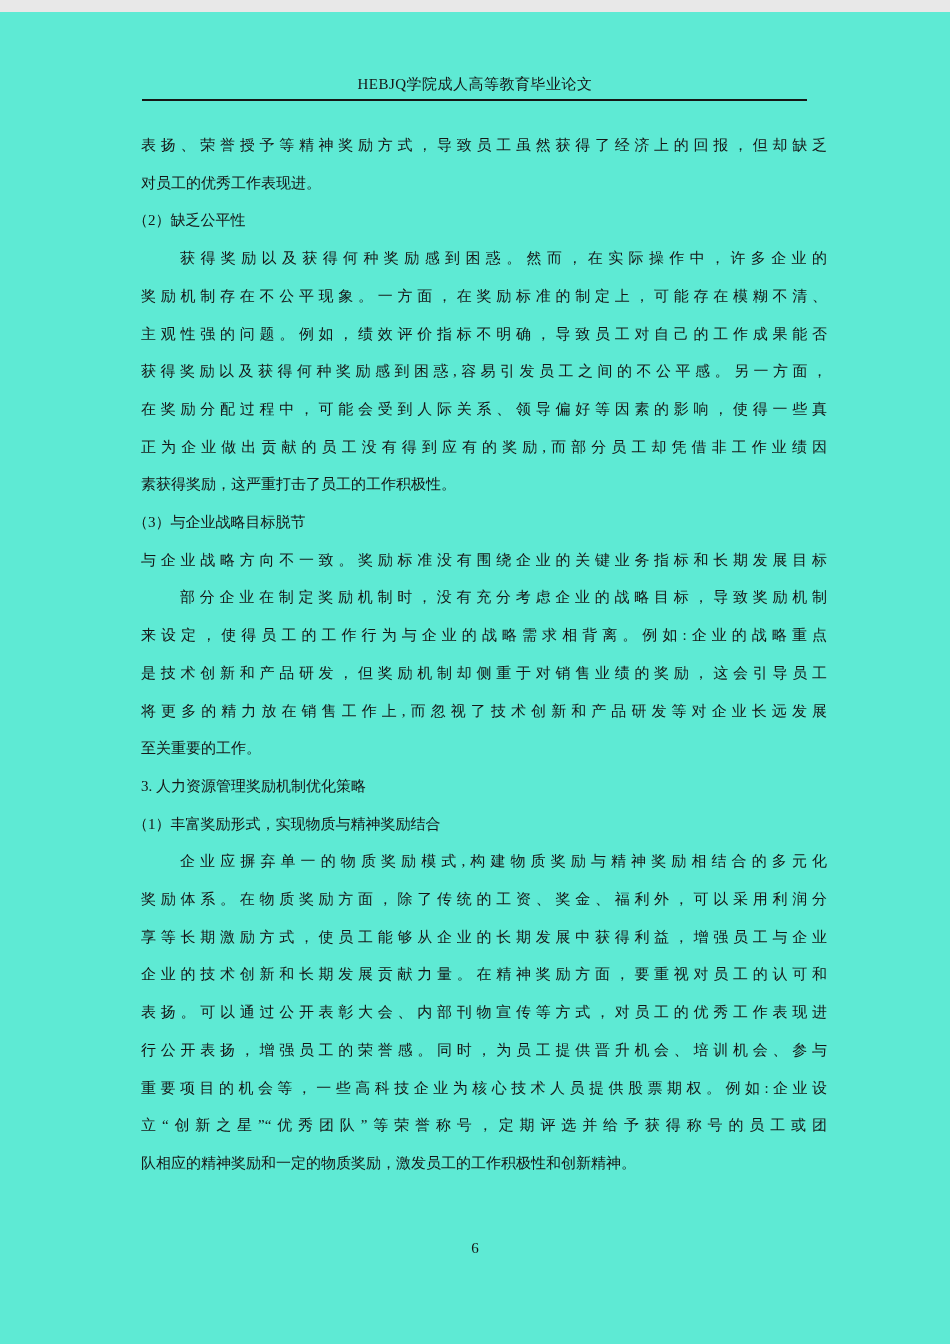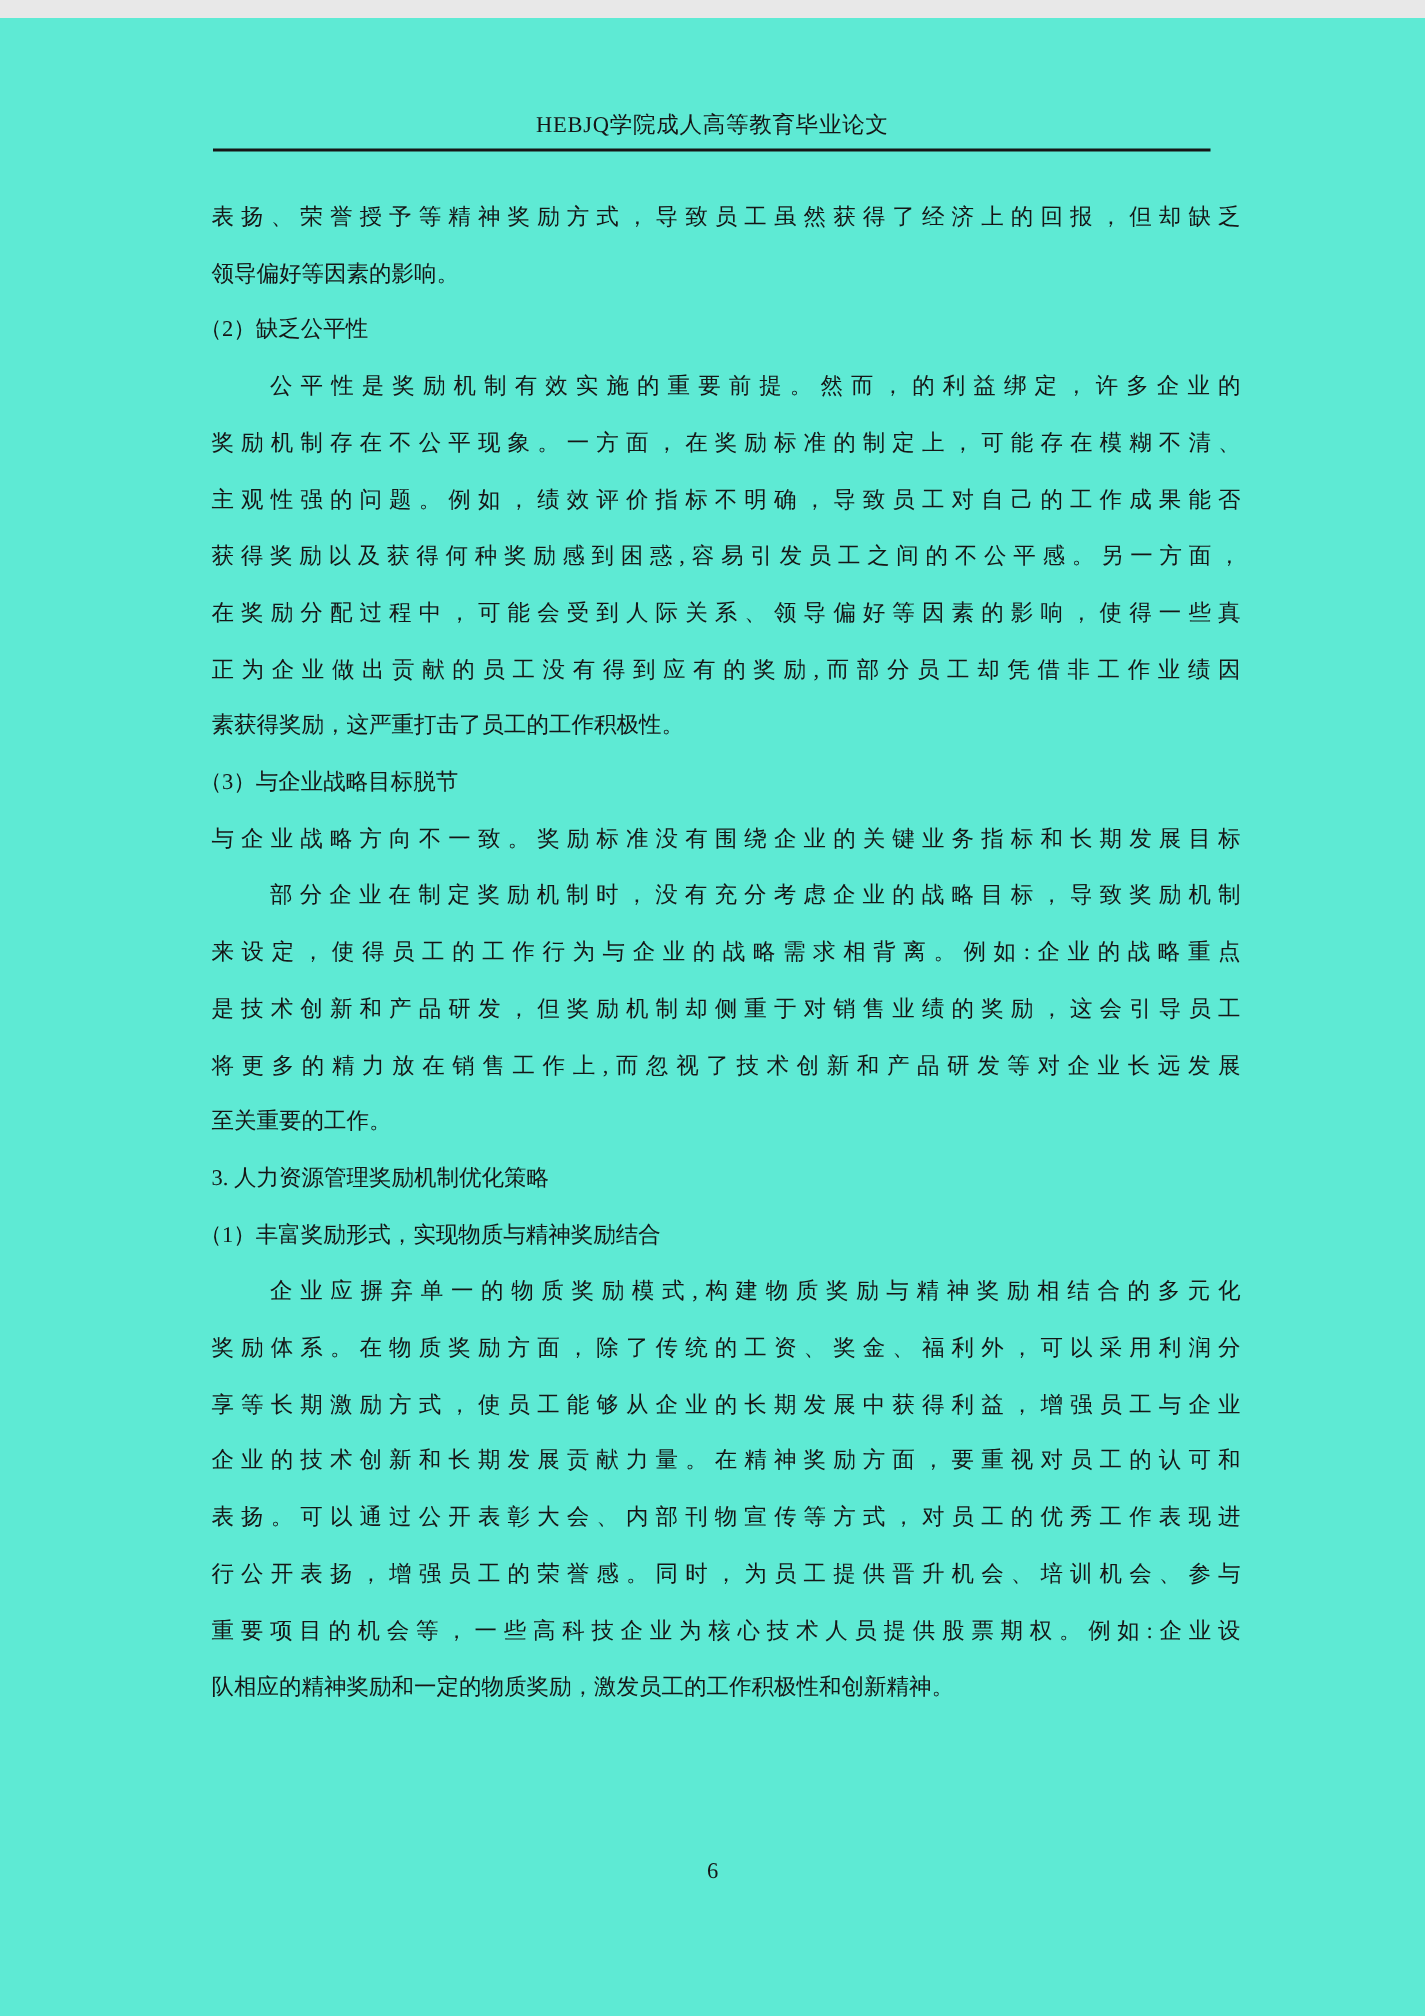--- a/index.html
+++ b/index.html
@@ -65,23 +65,23 @@
 <body>
 
 <div class="page">
   <div class="header">
     <div class="header-title">HEBJQ学院成人高等教育毕业论文</div>
     <div class="header-rule"></div>
   </div>
 
   <div class="doc-body" id="body-lines">
       <div class="line full">表扬、荣誉授予等精神奖励方式，导致员工虽然获得了经济上的回报，但却缺乏</div>
-      <div class="line">领导偏好等因素的影响。</div>
+      <div class="line">对员工的优秀工作表现进。</div>
       <div class="line paren">（2）缺乏公平性</div>
-      <div class="line full indent">公平性是奖励机制有效实施的重要前提。然而，的利益绑定，许多企业的</div>
+      <div class="line full indent">获得奖励以及获得何种奖励感到困惑。然而，在实际操作中，许多企业的</div>
       <div class="line full">奖励机制存在不公平现象。一方面，在奖励标准的制定上，可能存在模糊不清、</div>
       <div class="line full">主观性强的问题。例如，绩效评价指标不明确，导致员工对自己的工作成果能否</div>
       <div class="line full">获得奖励以及获得何种奖励感到困惑,容易引发员工之间的不公平感。另一方面，</div>
       <div class="line full">在奖励分配过程中，可能会受到人际关系、领导偏好等因素的影响，使得一些真</div>
       <div class="line full">正为企业做出贡献的员工没有得到应有的奖励,而部分员工却凭借非工作业绩因</div>
       <div class="line">素获得奖励，这严重打击了员工的工作积极性。</div>
       <div class="line paren">（3）与企业战略目标脱节</div>
       <div class="line full">与企业战略方向不一致。奖励标准没有围绕企业的关键业务指标和长期发展目标</div>
       <div class="line full indent">部分企业在制定奖励机制时，没有充分考虑企业的战略目标，导致奖励机制</div>
       <div class="line full">来设定，使得员工的工作行为与企业的战略需求相背离。例如:企业的战略重点</div>
@@ -90,19 +90,20 @@
       <div class="line">至关重要的工作。</div>
       <div class="line">3. 人力资源管理奖励机制优化策略</div>
       <div class="line paren">（1）丰富奖励形式，实现物质与精神奖励结合</div>
       <div class="line full indent">企业应摒弃单一的物质奖励模式,构建物质奖励与精神奖励相结合的多元化</div>
       <div class="line full">奖励体系。在物质奖励方面，除了传统的工资、奖金、福利外，可以采用利润分</div>
       <div class="line full">享等长期激励方式，使员工能够从企业的长期发展中获得利益，增强员工与企业</div>
       <div class="line full">企业的技术创新和长期发展贡献力量。在精神奖励方面，要重视对员工的认可和</div>
       <div class="line full">表扬。可以通过公开表彰大会、内部刊物宣传等方式，对员工的优秀工作表现进</div>
       <div class="line full">行公开表扬，增强员工的荣誉感。同时，为员工提供晋升机会、培训机会、参与</div>
       <div class="line full">重要项目的机会等，一些高科技企业为核心技术人员提供股票期权。例如:企业设</div>
+      <div class="line full">立“创新之星”“优秀团队”等荣誉称号，定期评选并给予获得称号的员工或团</div>
       <div class="line">队相应的精神奖励和一定的物质奖励，激发员工的工作积极性和创新精神。</div>
     </div>
 
   <div class="footer">
     <span>6</span>
   </div>
 </div>
 
 </body></html>

